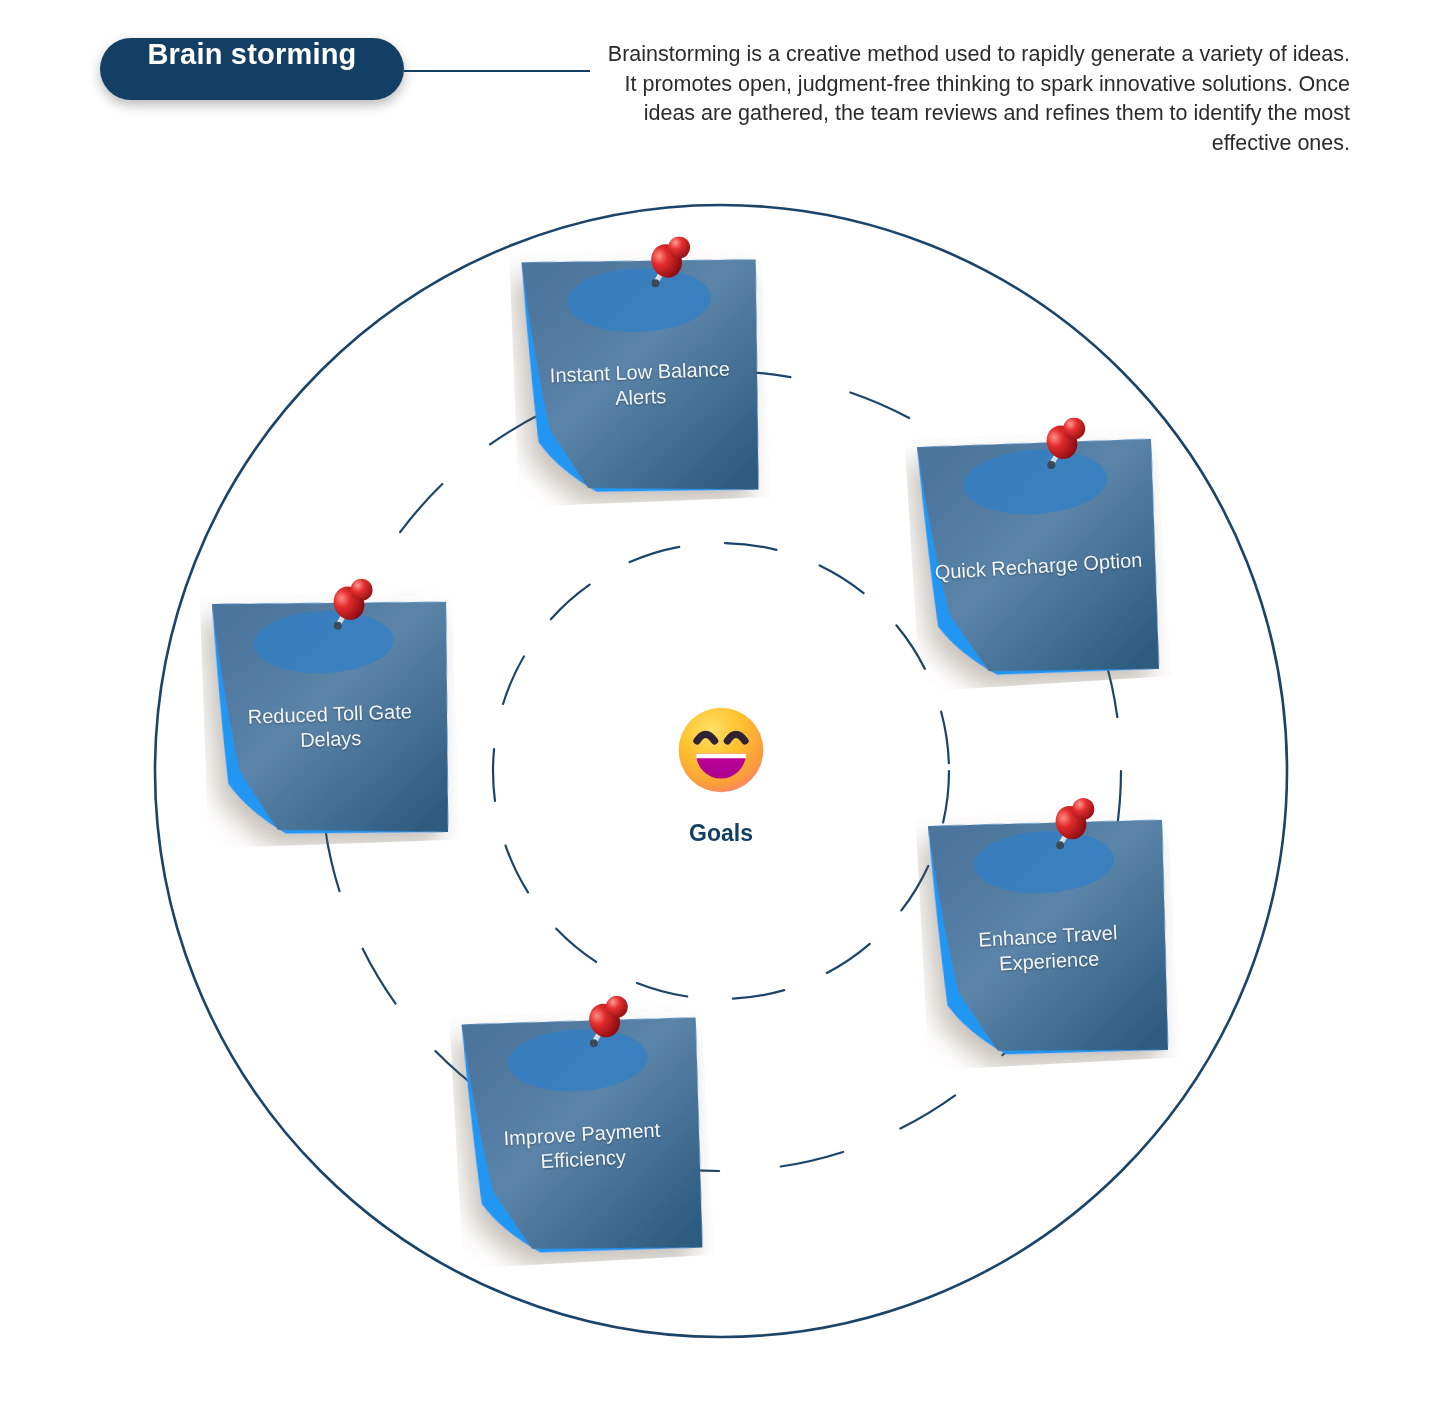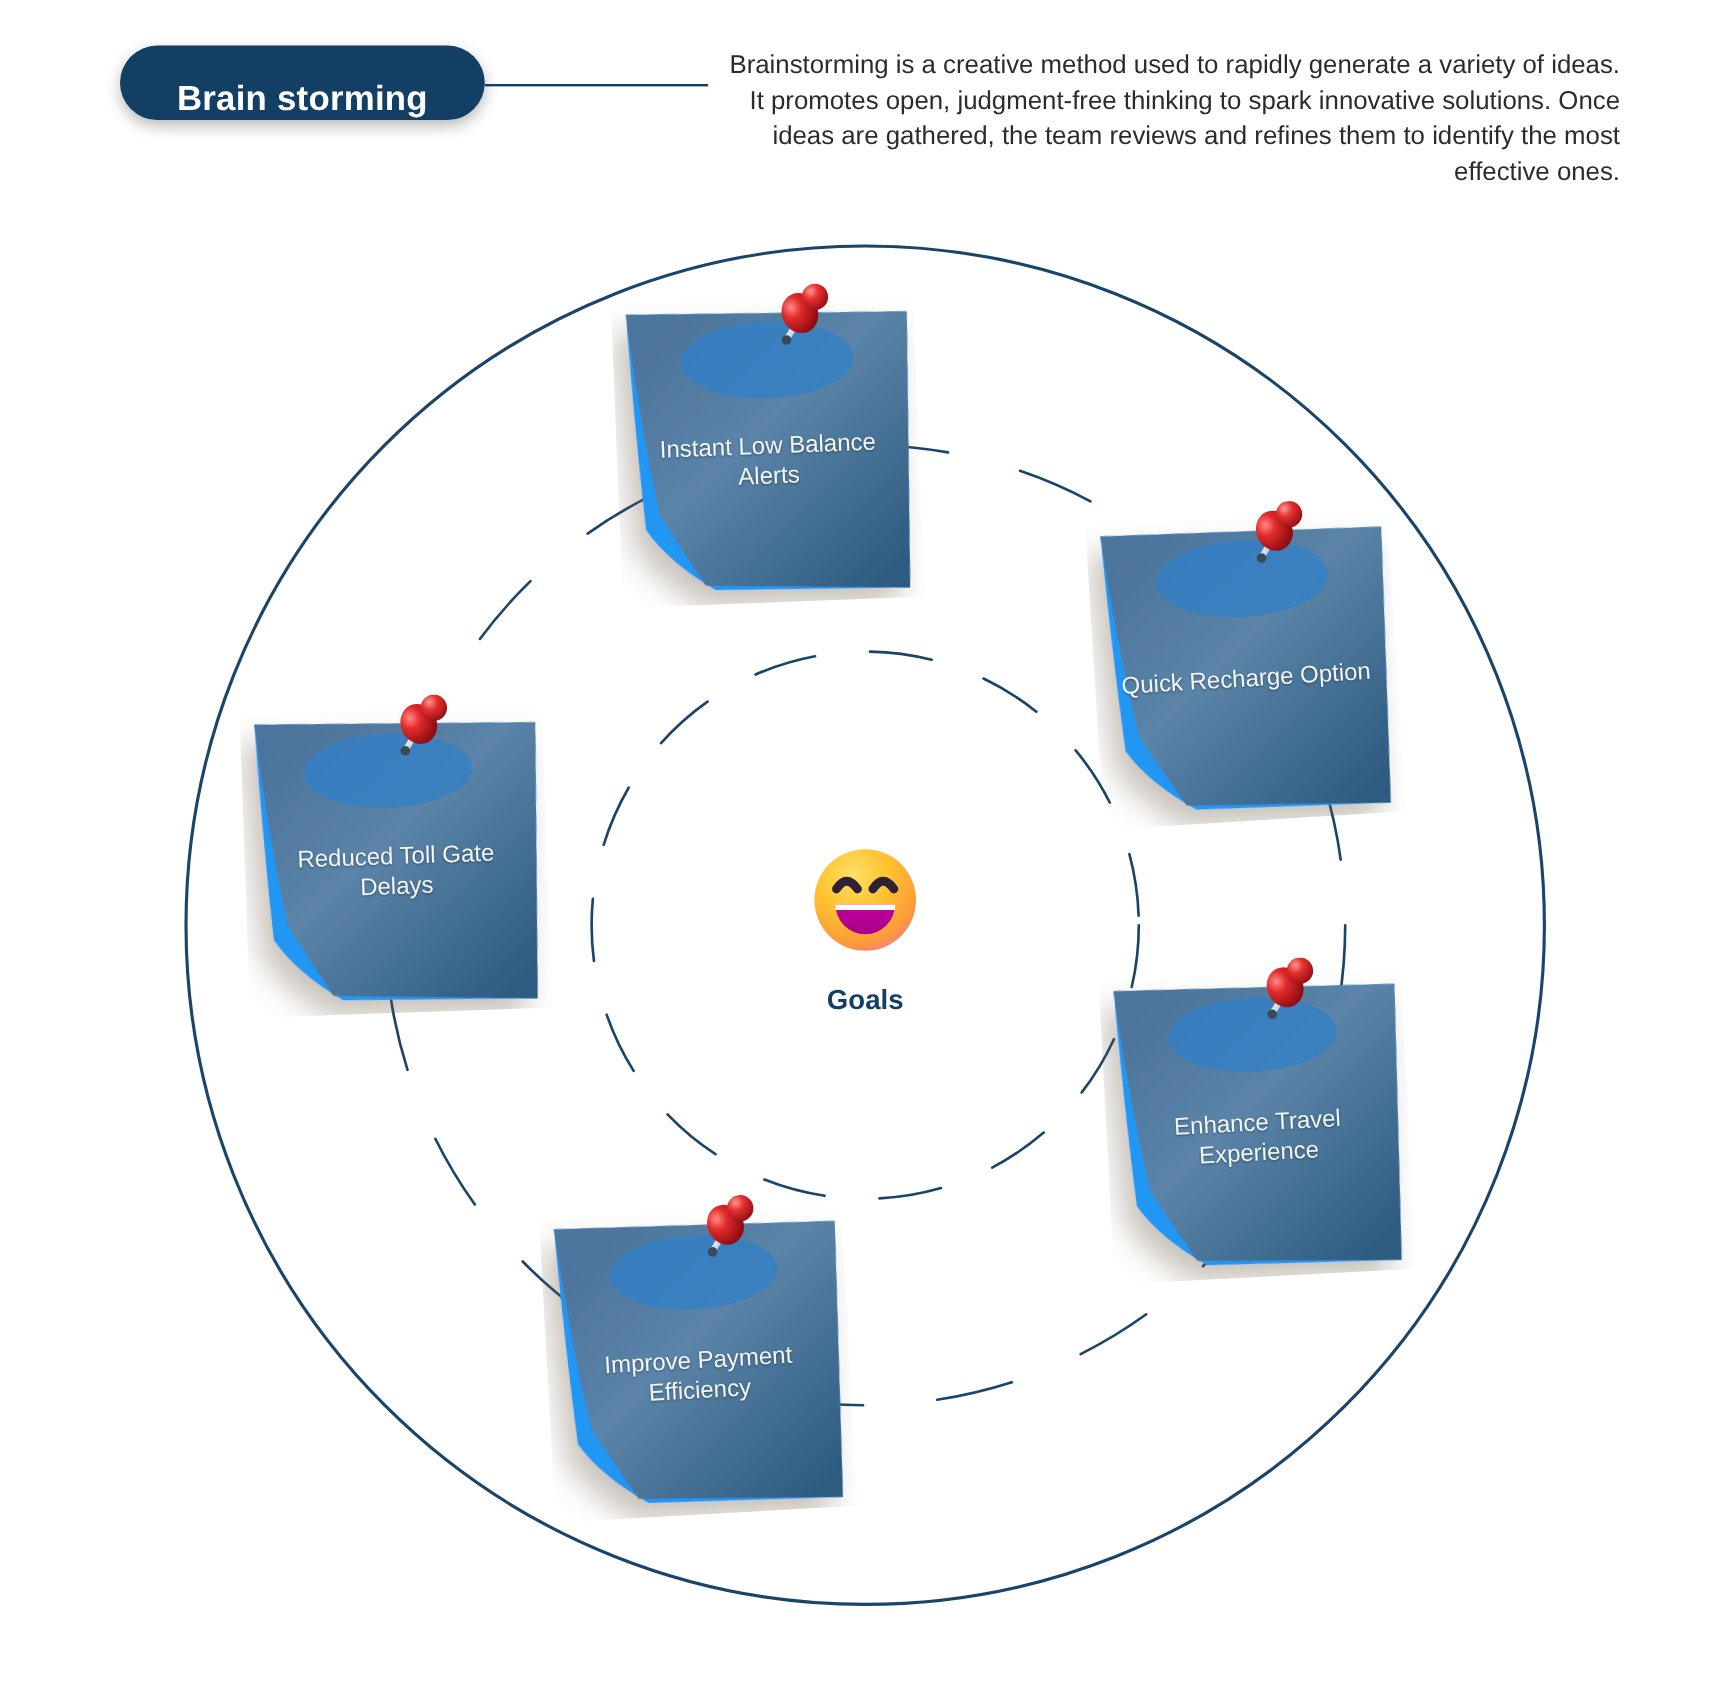--- a/index.html
+++ b/index.html
@@ -10,21 +10,21 @@
     overflow:hidden;
   }
   #stage { position:relative; width:1440px; height:1402px; }
 
   
   .title-pill{
     position:absolute; left:100px; top:38px;
     width:304px; height:62px;
     background:#123f63;
     border-radius:31px;
-    display:flex; align-items:flex-end; justify-content:center;
+    display:flex; align-items:flex-start; justify-content:center;
     box-shadow:0 5px 12px rgba(0,0,0,.28);
   }
   .title-pill span{
     color:#ffffff; font-size:29px; font-weight:bold; letter-spacing:.2px;
   }
   .title-connector{
     position:absolute; left:404px; top:70px;
     width:186px; height:2px; background:#123f63;
   }
   .description{

